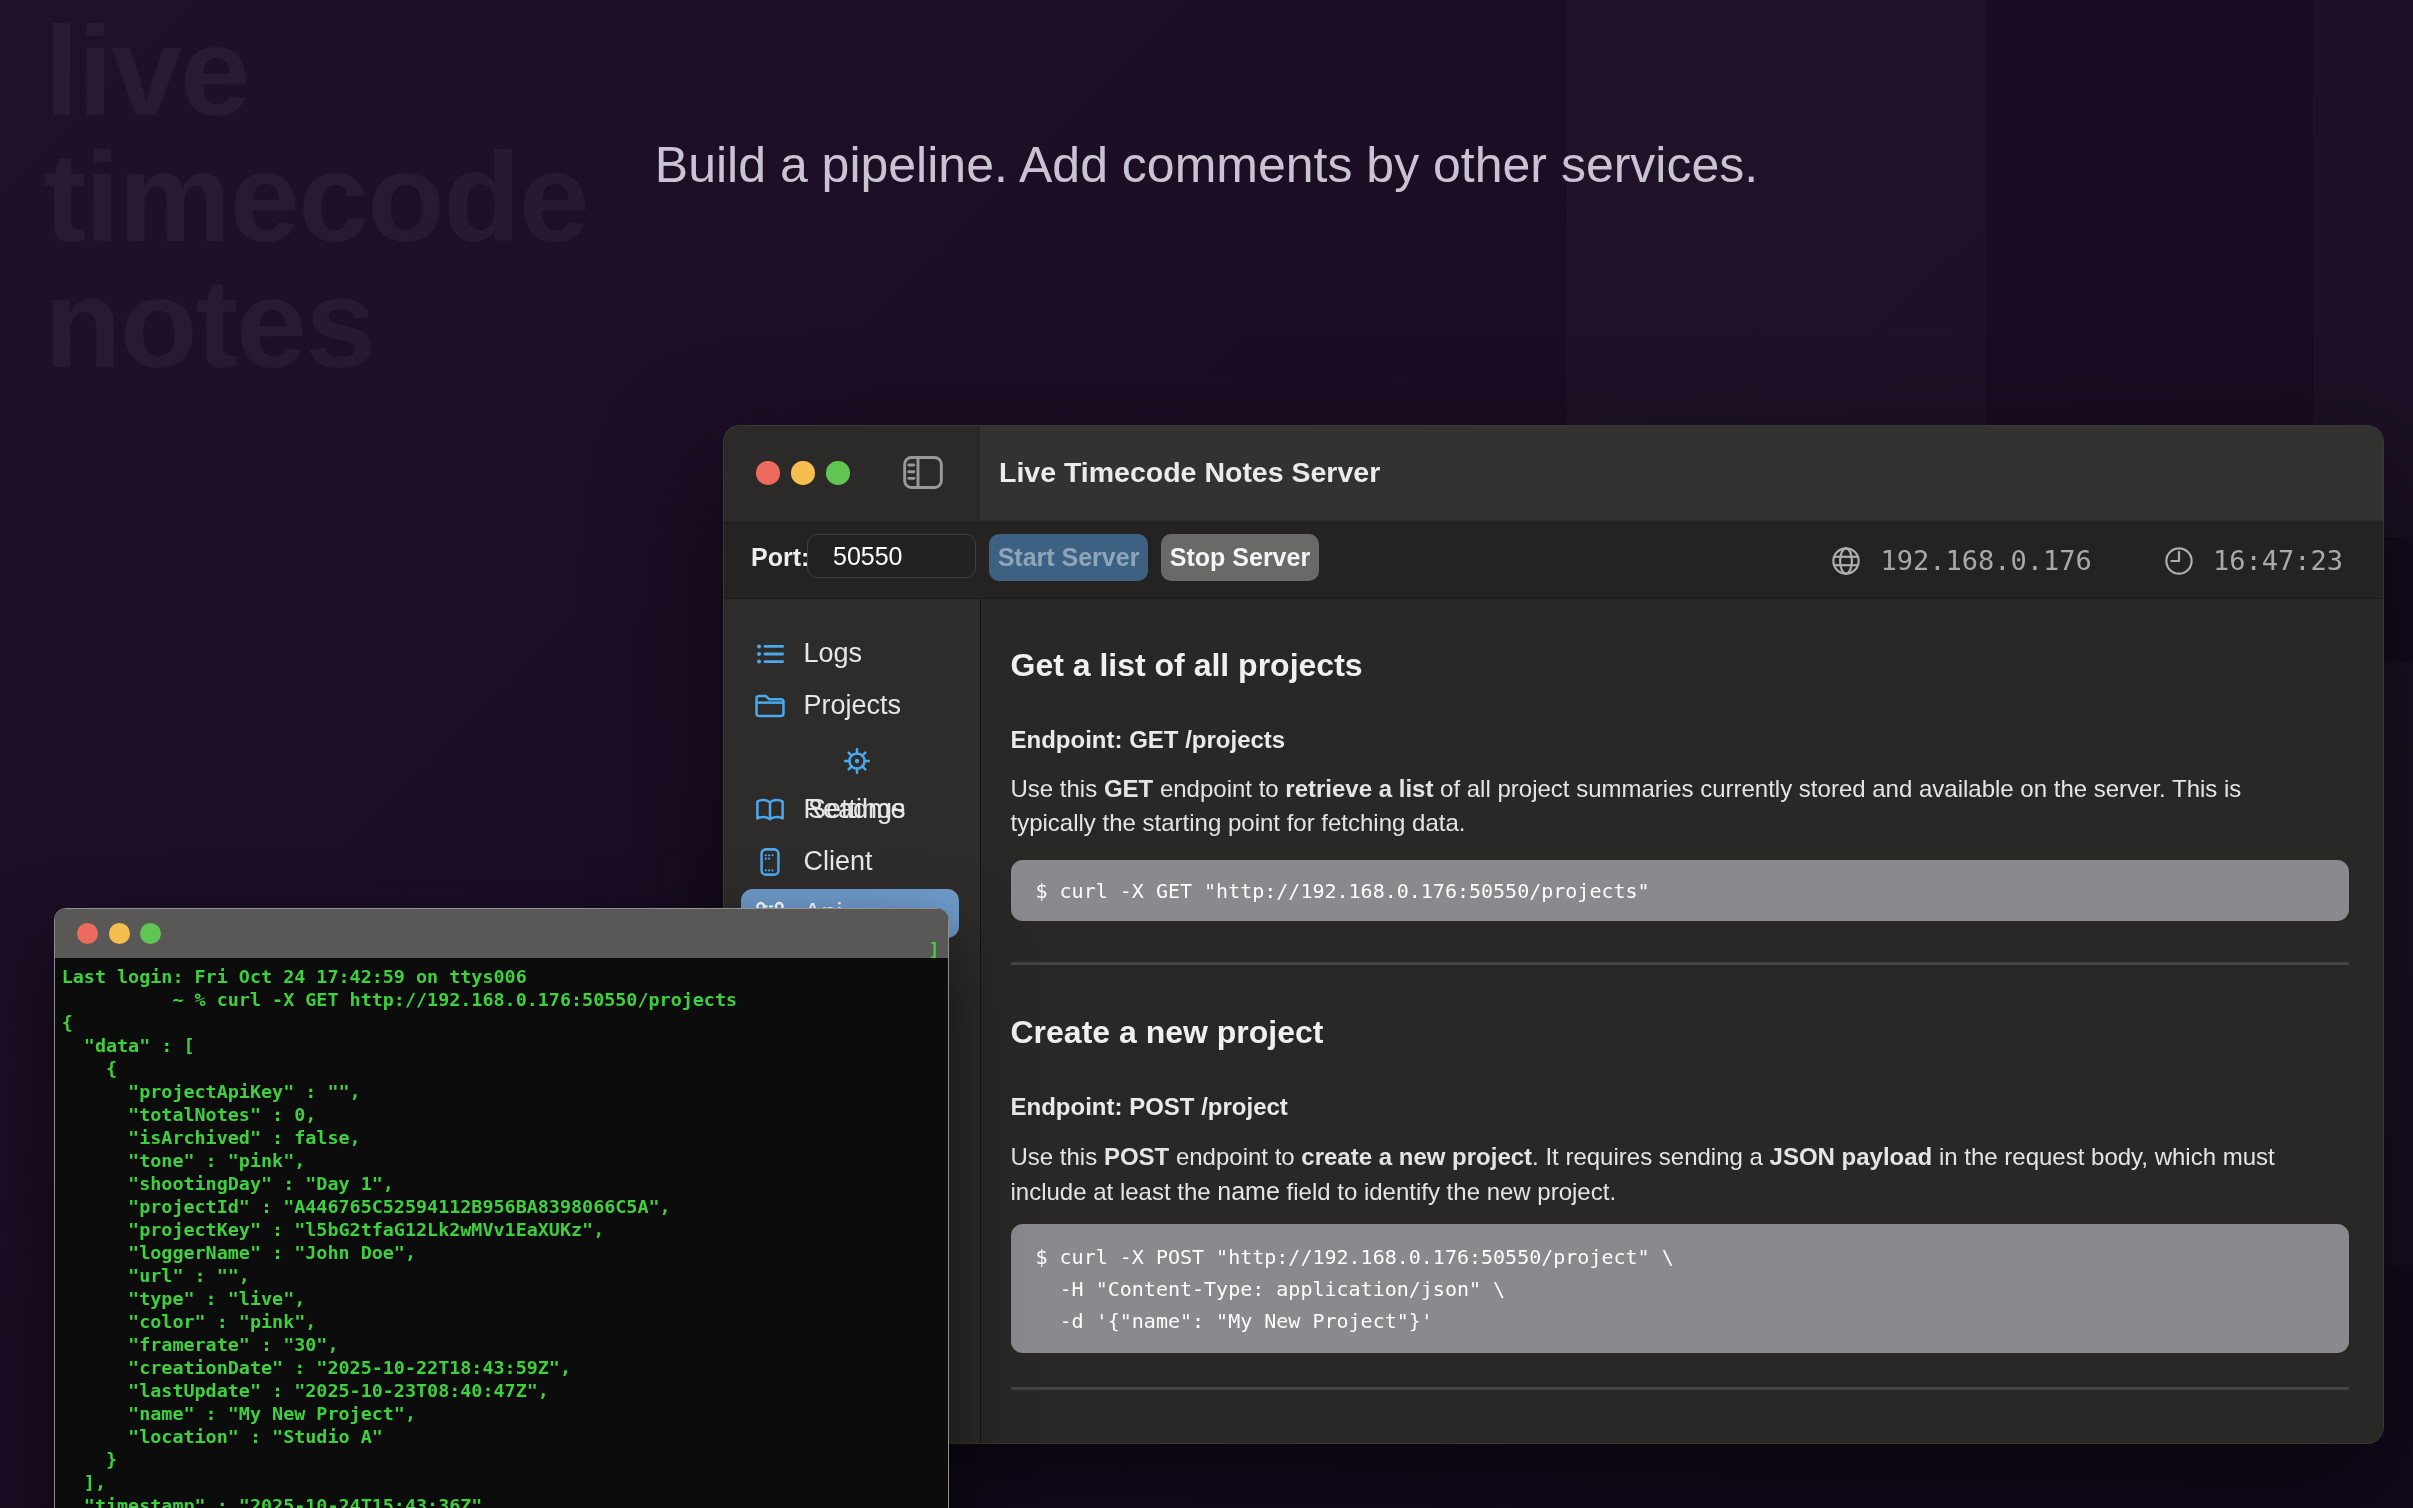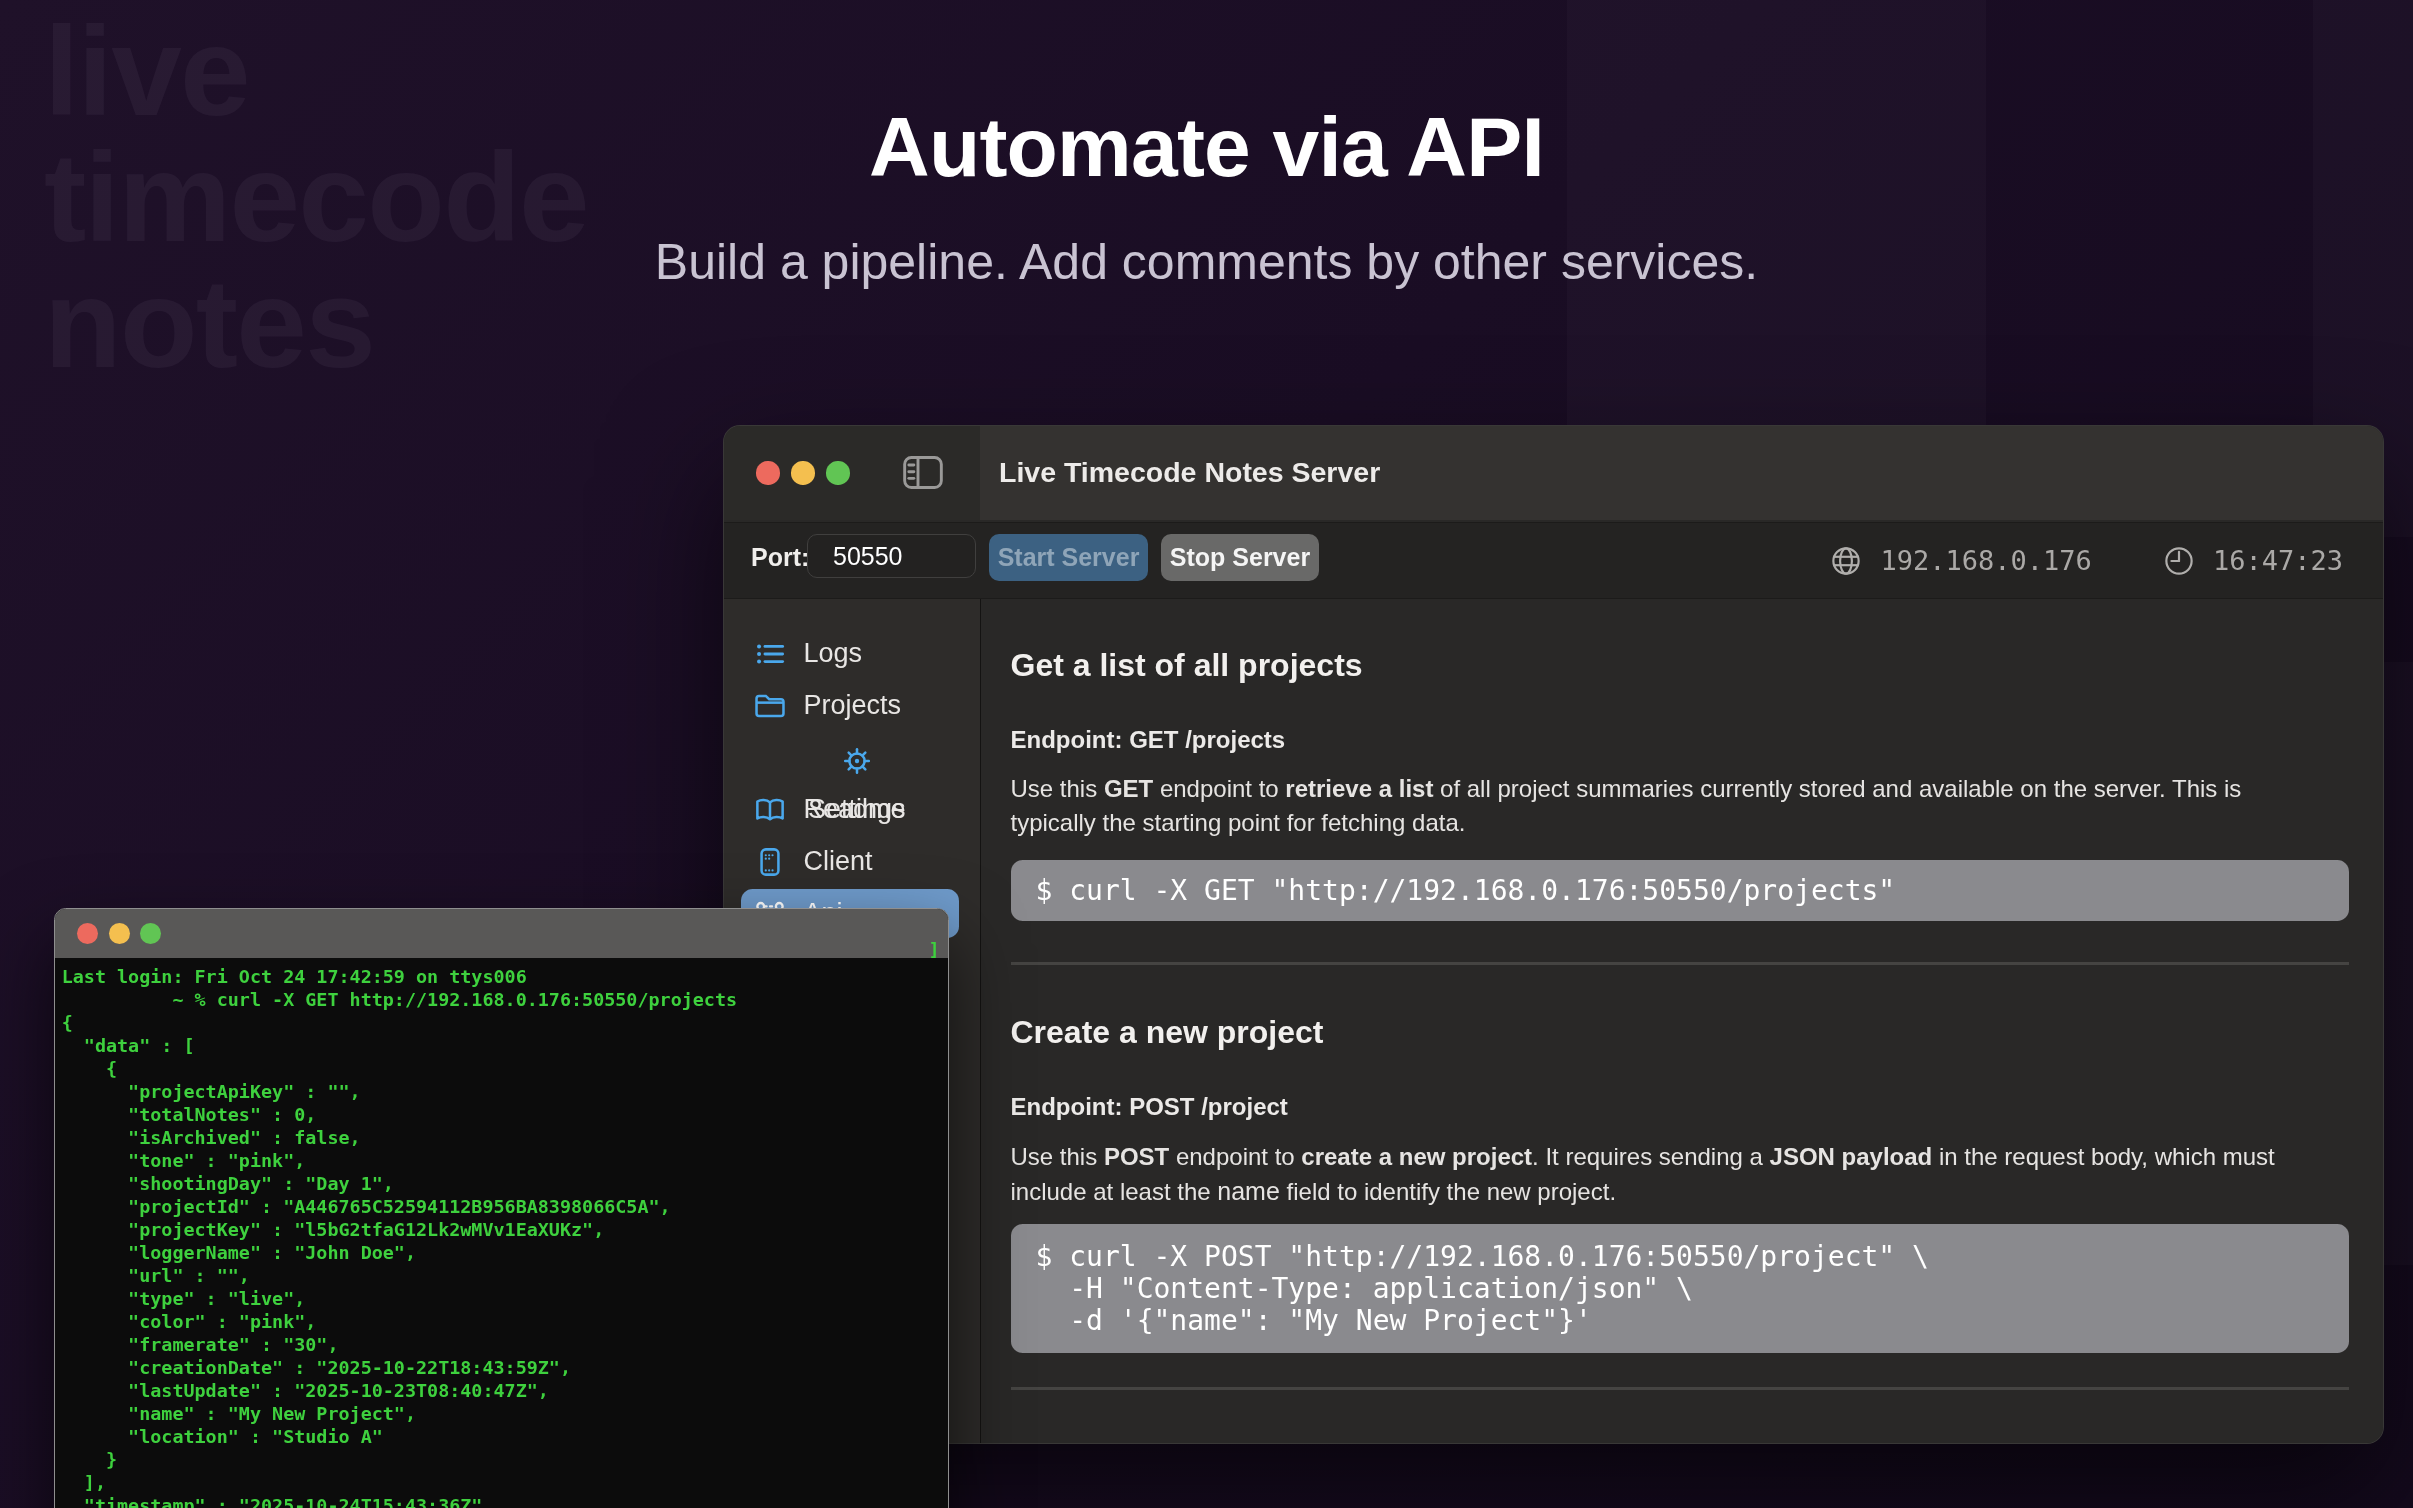--- a/index.html
+++ b/index.html
@@ -48,21 +48,21 @@
   .side-icon{width:32px;height:32px;flex:0 0 32px;}
   
   .content{position:absolute;left:258px;top:173px;right:0;bottom:0;background:#292827;}
   .h2{position:absolute;left:28.5px;font-size:32px;font-weight:700;color:#f2f0ee;}
   .h3{position:absolute;left:28.5px;font-size:24px;font-weight:700;color:#eceae8;}
   .body-p{position:absolute;left:28.5px;width:1307px;font-size:24px;line-height:34px;color:#e6e4e2;}
   .body-p .b{font-weight:700;}
   .body-p .m{font-family:Liberation Sans, sans-serif;font-size:25px;}
   .codeblock{position:absolute;left:28.5px;width:1338px;border-radius:11.7px;background:#8a8a8e;
              box-sizing:border-box;color:#ffffff;
-             font-family:"DejaVu Sans Mono","Liberation Mono",monospace;font-size:28px;}
+             font-family:"DejaVu Sans Mono","Liberation Mono",monospace;font-size:20px;}
   .codeblock pre{margin:0;padding:0 25px;white-space:pre;}
   .code-get{top:261px;height:61px;display:flex;align-items:center;}
   .code-post{top:625px;height:129px;display:flex;align-items:center;}
   .code-post pre{line-height:32px;}
   .divider{position:absolute;left:28.5px;width:1338px;height:2.5px;background:#454442;}
   
   .terminal{position:absolute;left:54px;top:908px;width:893px;height:654px;border-radius:11.7px;
             background:#0c0c0c;border:1.7px solid #8f8f8f;box-shadow:0 34px 75px rgba(0,0,0,0.65);
             overflow:hidden;}
   .term-titlebar{position:absolute;left:0;top:0;width:100%;height:49px;background:#595857;}
@@ -87,21 +87,20 @@
   <div class="bg-shape" style="left:1567px;top:-67px;width:419px;height:612px;"></div>
   <div class="bg-shape" style="left:1978px;top:662px;width:520px;height:603px;"></div>
   <div class="bg-shape" style="left:2313px;top:-50px;width:335px;height:587px;"></div>
   <div class="watermark">
     <div>live</div>
     <div>timecode</div>
     <div>notes</div>
   </div>
 
   <div class="hero">
-    <h1>Automate via API</h1>
     <p>Build a pipeline. Add comments by other services.</p>
   </div>
 
   <div class="app-window">
     <div class="titlebar">
       <div class="titlebar-left"></div>
       <span class="traffic t-red"></span>
       <span class="traffic t-yellow"></span>
       <span class="traffic t-green"></span>
       <span style="position:absolute;left:179px;top:28.5px;">

